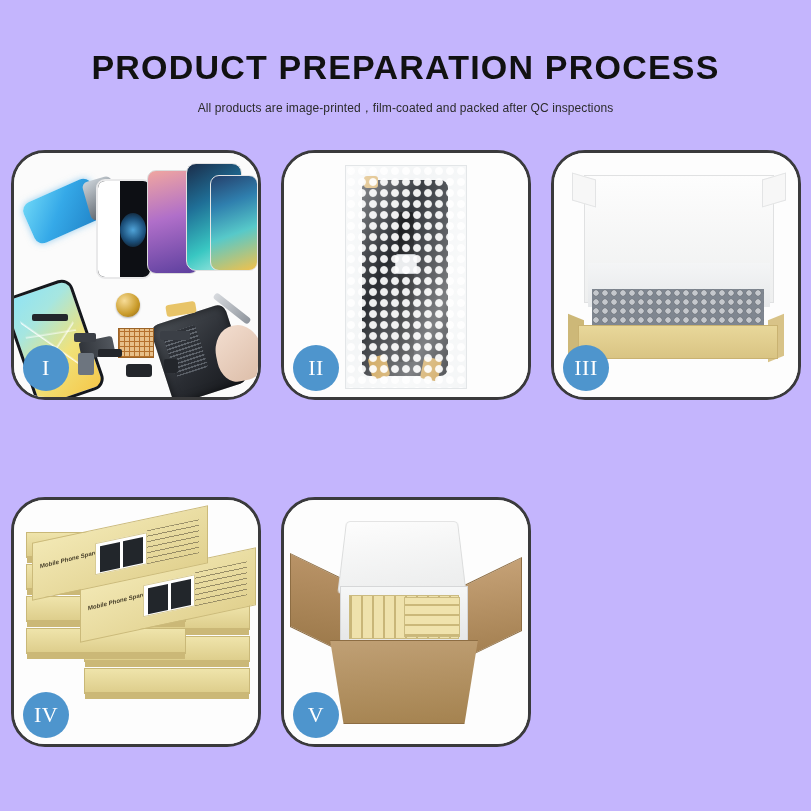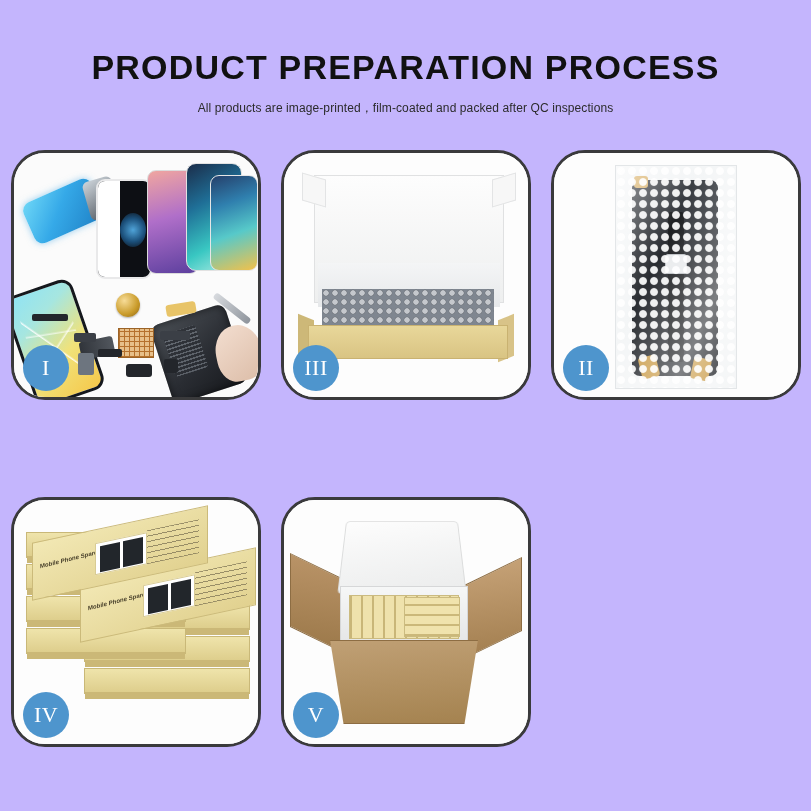--- a/index.html
+++ b/index.html
@@ -409,44 +409,44 @@
         <div class="chip k5"></div>
         <div class="chip k6"></div>
         <div class="chip k7"></div>
         <div class="hand"></div>
       </div>
       <div class="badge">I</div>
     </div>
 
     <div class="card">
       <div class="card-inner">
-        <div class="b3-lid"></div>
-        <div class="b3-foam"></div>
-        <div class="b3-bubble"></div>
-        <div class="b3-side-l"></div>
-        <div class="b3-side-r"></div>
-        <div class="b3-front"></div>
-      </div>
-      <div class="badge">III</div>
-    </div>
-
-    <div class="card">
-      <div class="card-inner">
         <div class="bw-bag">
           <div class="bw-screen"></div>
           <div class="bw-flex"></div>
           <div class="bw-conn"></div>
           <div class="bw-gold g1"></div>
           <div class="bw-gold g2"></div>
           <div class="bw-gold g3"></div>
           <div class="bw-bubbles"></div>
           <div class="bw-sheen"></div>
         </div>
       </div>
       <div class="badge">II</div>
+    </div>
+
+    <div class="card">
+      <div class="card-inner">
+        <div class="b3-lid"></div>
+        <div class="b3-foam"></div>
+        <div class="b3-bubble"></div>
+        <div class="b3-side-l"></div>
+        <div class="b3-side-r"></div>
+        <div class="b3-front"></div>
+      </div>
+      <div class="badge">III</div>
     </div>
 
     <div class="card">
       <div class="card-inner">
         <div class="stack">
           <div class="sbox sb-r1">
               <span class="edge"></span>
             </div>
           <div class="sbox sb-r2">
               <span class="edge"></span>

